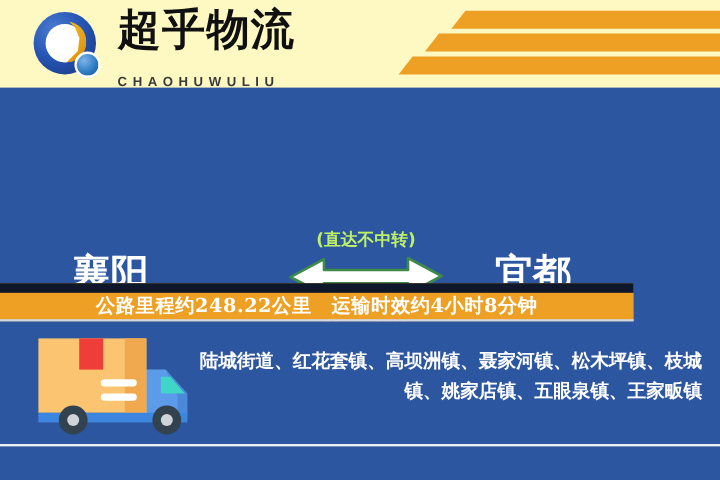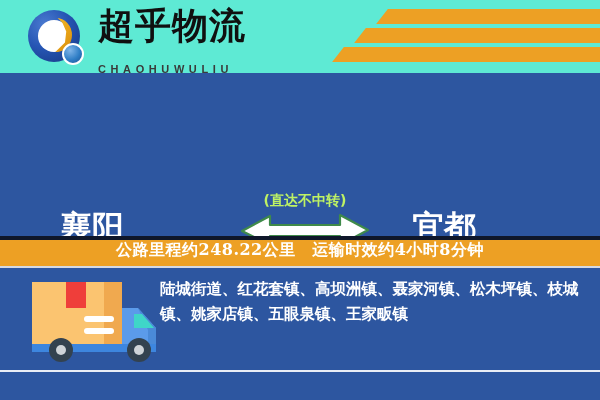--- a/index.html
+++ b/index.html
@@ -4,21 +4,21 @@
 <style>
   html,body{margin:0;padding:0;}
   body{
     width:600px;height:400px;
     font-family:"Liberation Sans","DejaVu Sans",sans-serif;
     background:#ffffff;overflow:hidden;
   }
   .poster{position:relative;width:600px;height:400px;overflow:hidden;background:#2d56a0;}
 
   
-  .header{position:absolute;left:0;top:0;width:600px;height:73px;background:#5eead4;overflow:hidden;}
+  .header{position:absolute;left:0;top:0;width:600px;height:73px;background:#fef9c3;overflow:hidden;}
 
   .logo-mark{position:absolute;left:26px;top:10px;width:66px;height:56px;}
   .logo-ring{position:absolute;left:2px;top:0px;width:52px;height:52px;border-radius:50%;
              background:radial-gradient(circle at 32% 28%,#4a7ad0 0%,#2656b4 45%,#16357e 100%);}
   .logo-hole{position:absolute;left:12px;top:10px;width:32px;height:32px;border-radius:50%;background:#ffffff;}
   .logo-crescent{position:absolute;left:14px;top:8px;width:32px;height:34px;border-radius:50%;
              background:linear-gradient(135deg,#f5c633 0%,#e8a317 60%,#d98e0c 100%);
              clip-path:polygon(55% 0,100% 0,100% 100%,48% 100%,78% 72%,82% 40%,70% 14%);}
   .logo-dot{position:absolute;left:36px;top:33px;width:22px;height:22px;border-radius:50%;
              background:radial-gradient(circle at 34% 30%,#7fb4e8 0%,#2f7ec6 55%,#1b4f8f 100%);
@@ -44,31 +44,31 @@
   .city.to{left:412px;}
 
   .mid{position:absolute;left:240px;top:118px;width:130px;text-align:center;}
   .mid-top{font-family:"DejaVu Sans","Liberation Sans",sans-serif;font-size:14px;font-weight:700;
            color:#bef264;line-height:18px;white-space:nowrap;}
   .mid-bottom{font-family:"DejaVu Sans","Liberation Sans",sans-serif;font-size:14px;font-weight:700;
            color:#ffffff;line-height:18px;white-space:nowrap;margin-top:6px;}
   .arrow{width:130px;height:36px;display:block;margin:2px auto 0;}
 
   
-  .infobar{position:absolute;left:0;top:236px;width:600px;height:32px;background:#eda024;
-           border-top:4px solid #0f172a;border-bottom:2px solid #d4d9e4;box-sizing:border-box;
-           display:flex;align-items:flex-start;justify-content:center;}
+  .infobar{position:absolute;left:0;top:236px;width:528px;height:32px;background:#eda024;
+           border-top:8px solid #0f172a;border-bottom:2px solid #d4d9e4;box-sizing:border-box;
+           display:flex;align-items:flex-end;justify-content:center;}
   .infobar-text{font-family:"DejaVu Serif","Liberation Serif",serif;font-size:16px;font-weight:700;
                 color:#ffffff;white-space:nowrap;letter-spacing:.5px;}
 
   
   .bottom{position:absolute;left:0;top:268px;width:600px;height:132px;background:#2d56a0;}
-  .towns{position:absolute;left:160px;top:8px;width:425px;
+  .towns{position:absolute;left:160px;top:20px;width:425px;
          font-family:"DejaVu Serif","Liberation Serif",serif;font-size:15.5px;font-weight:700;
-         color:#ffffff;line-height:25px;text-align:left;}
+         color:#ffffff;line-height:25px;text-align:right;}
   .road{position:absolute;left:0;top:102px;width:600px;height:2px;background:#e9edf5;}
 
   .truck{position:absolute;left:28px;top:6px;width:140px;height:92px;}
 </style>
 </head>
 <body>
 
 <div class="poster">
 
   <div class="header">

